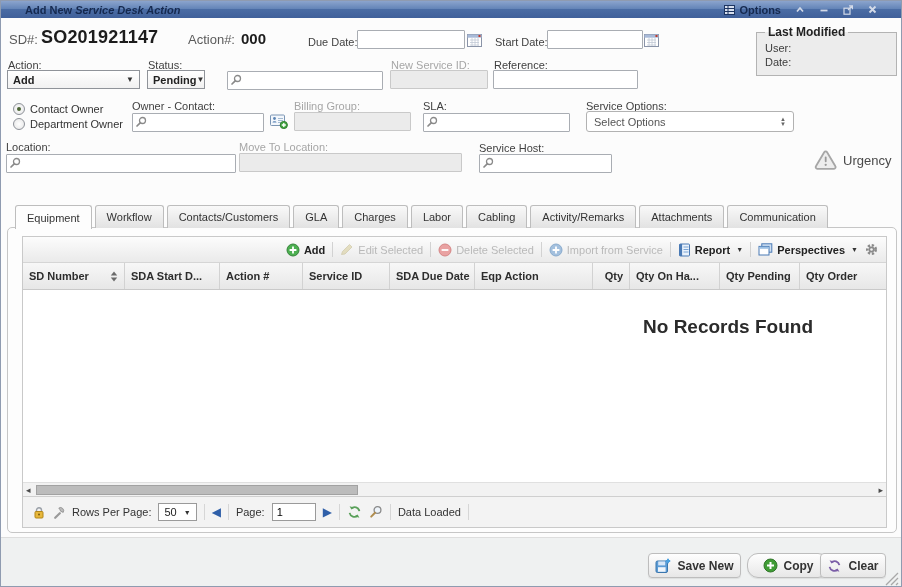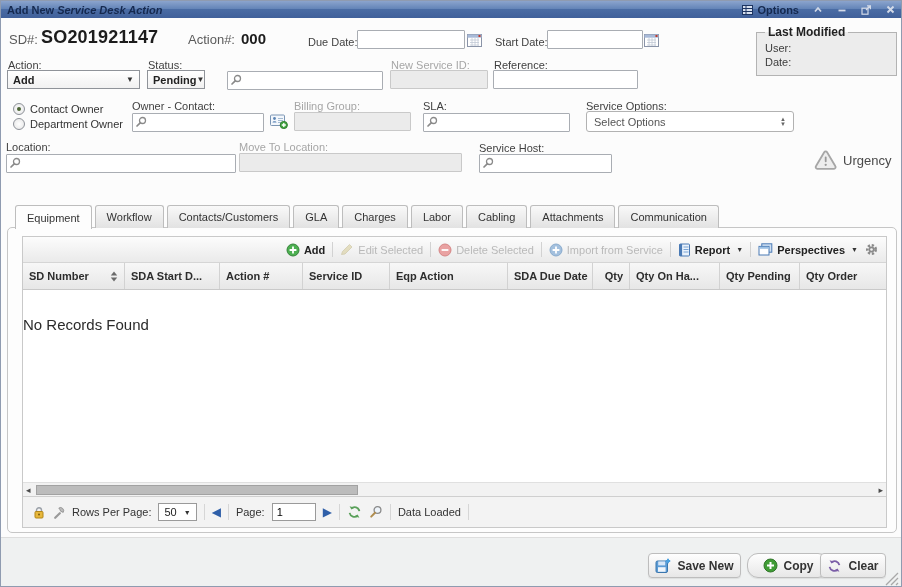--- a/index.html
+++ b/index.html
@@ -3,21 +3,21 @@
 <meta charset="utf-8">
 <style>
   * { margin:0; padding:0; box-sizing:border-box; }
   html,body { width:902px; height:587px; }
   body { font-family:"Liberation Sans", sans-serif; background:#e8e8e8; }
   .window { position:relative; width:902px; height:587px; background:#fcfcfc; border:1px solid #8f9bb0; overflow:hidden; }
 
   
   .titlebar { position:absolute; left:0; top:0; width:100%; height:17px;
     background:linear-gradient(#8ba4cd 0%, #6485b8 45%, #4a6ca4 50%, #40609a 100%);
-    display:flex; align-items:center; justify-content:space-between; padding:0 6px; }
+    display:flex; align-items:center; justify-content:space-between; padding:0 24px; }
   .titlebar .title { font-size:11px; font-weight:bold; color:#15294f; white-space:nowrap; }
   .titlebar .title em { font-style:italic; }
   .tb-right { display:flex; align-items:center; gap:14px; }
   .options-btn { display:flex; align-items:center; gap:4px; font-size:11px; font-weight:bold; color:#15294f; cursor:default; }
   .winctl { display:flex; align-items:center; line-height:0; }
 
   
   .abs { position:absolute; }
   .lbl { font-size:11px; color:#3f3f3f; white-space:nowrap; }
   .lbl.dis { color:#a6a6a6; }
@@ -68,21 +68,21 @@
   .tb-item.dis { color:#b9b9b9; font-weight:normal; cursor:default; }
   .tb-item .car { font-size:7px; color:#333; margin-left:2px; }
   .tb-sep { width:1px; height:15px; background:#d2d2d2; }
   .ghead { height:27px; flex:0 0 27px; background:linear-gradient(#f7f7f7,#e7e7e7); border-bottom:1px solid #c9c9c9;
       display:flex; overflow:hidden; }
   .gcol { flex:0 0 auto; padding:0 6px; border-right:1px solid #d2d2d2; font-size:11px; font-weight:bold; color:#2d2d2d;
       white-space:nowrap; overflow:hidden; display:flex; align-items:center; cursor:pointer; }
   .gcol.num { justify-content:flex-end; }
   .gcol.first { justify-content:space-between; }
   .gbody { flex:1 1 auto; position:relative; background:#fff; }
-  .empty-msg { position:absolute; left:0; top:26px; width:790px; text-align:left; font-size:15px; font-weight:normal; color:#2b2b2b; }
+  .empty-msg { position:absolute; left:0; top:26px; width:790px; text-align:right; font-size:19px; font-weight:bold; color:#2b2b2b; }
   .hscroll { flex:0 0 14px; position:relative; background:#f2f2f2; border-top:1px solid #e0e0e0; }
   .hs-arrow { position:absolute; top:1px; font-size:9px; color:#4a4a4a; line-height:12px; cursor:pointer; }
   .hs-thumb { position:absolute; left:13px; top:2px; width:322px; height:10px; background:#bcbcbc; border:1px solid #a2a2a2; cursor:pointer; }
   .pager { flex:0 0 31px; display:flex; align-items:center; gap:7px; padding:0 10px; font-size:11px; color:#333;
       background:#f3f3f3; border-top:1px solid #cfcfcf; }
   .pg-sel { border:1px solid #9a9a9a; background:#fff; height:18px; display:flex; align-items:center; gap:7px;
       padding:0 5px; font-size:11px; color:#222; cursor:pointer; }
   .pg-sel .car { font-size:7px; color:#333; }
   .pg-input { width:44px; height:18px; border:1px solid #9a9a9a; font-size:11px; padding:1px 4px; font-family:"Liberation Sans",sans-serif; }
   .pg-sep { width:1px; height:16px; background:#d6d6d6; }
@@ -280,20 +280,21 @@
   </div>
 
   <div class="tabs">
     <div class="tab active">Equipment</div>
     <div class="tab">Workflow</div>
     <div class="tab">Contacts/Customers</div>
     <div class="tab">GLA</div>
     <div class="tab">Charges</div>
     <div class="tab">Labor</div>
     <div class="tab">Cabling</div>
+    <div class="tab">Activity/Remarks</div>
     <div class="tab">Attachments</div>
     <div class="tab">Communication</div>
   </div>
 
   <div class="panel">
     <div class="grid">
 
       <div class="gtoolbar">
         <div class="tb-item">
           <svg width="14" height="14" viewBox="0 0 14 14">
@@ -364,25 +365,25 @@
         </div>
         <div class="gcol" style="width:95px;">
             <span>SDA Start D...</span>
           </div>
         <div class="gcol" style="width:83px;">
             <span>Action #</span>
           </div>
         <div class="gcol" style="width:87px;">
             <span>Service ID</span>
           </div>
+        <div class="gcol" style="width:85px;">
+            <span>SDA Due Date</span>
+          </div>
         <div class="gcol" style="width:118px;">
             <span>Eqp Action</span>
-          </div>
-        <div class="gcol" style="width:85px;">
-            <span>SDA Due Date</span>
           </div>
         <div class="gcol num" style="width:37px;">
             <span>Qty</span>
           </div>
         <div class="gcol" style="width:90px;">
             <span>Qty On Ha...</span>
           </div>
         <div class="gcol" style="width:80px;">
             <span>Qty Pending</span>
           </div>

